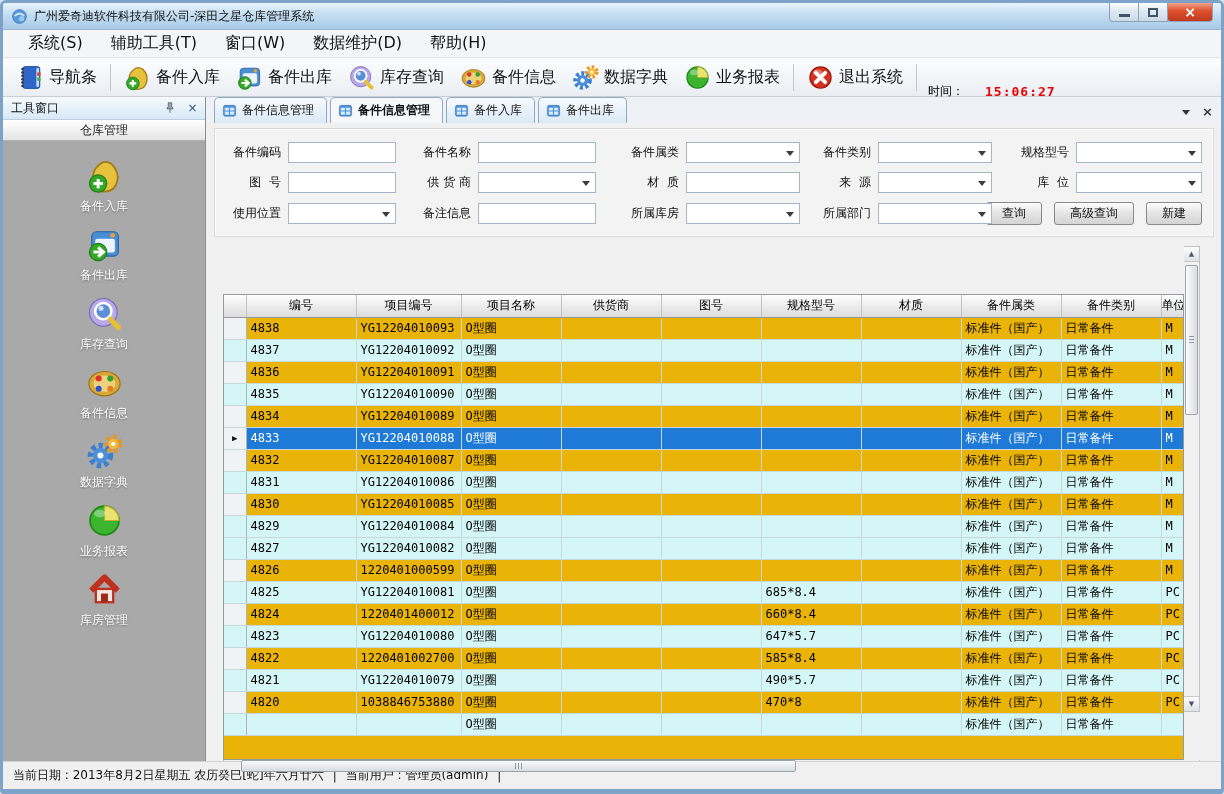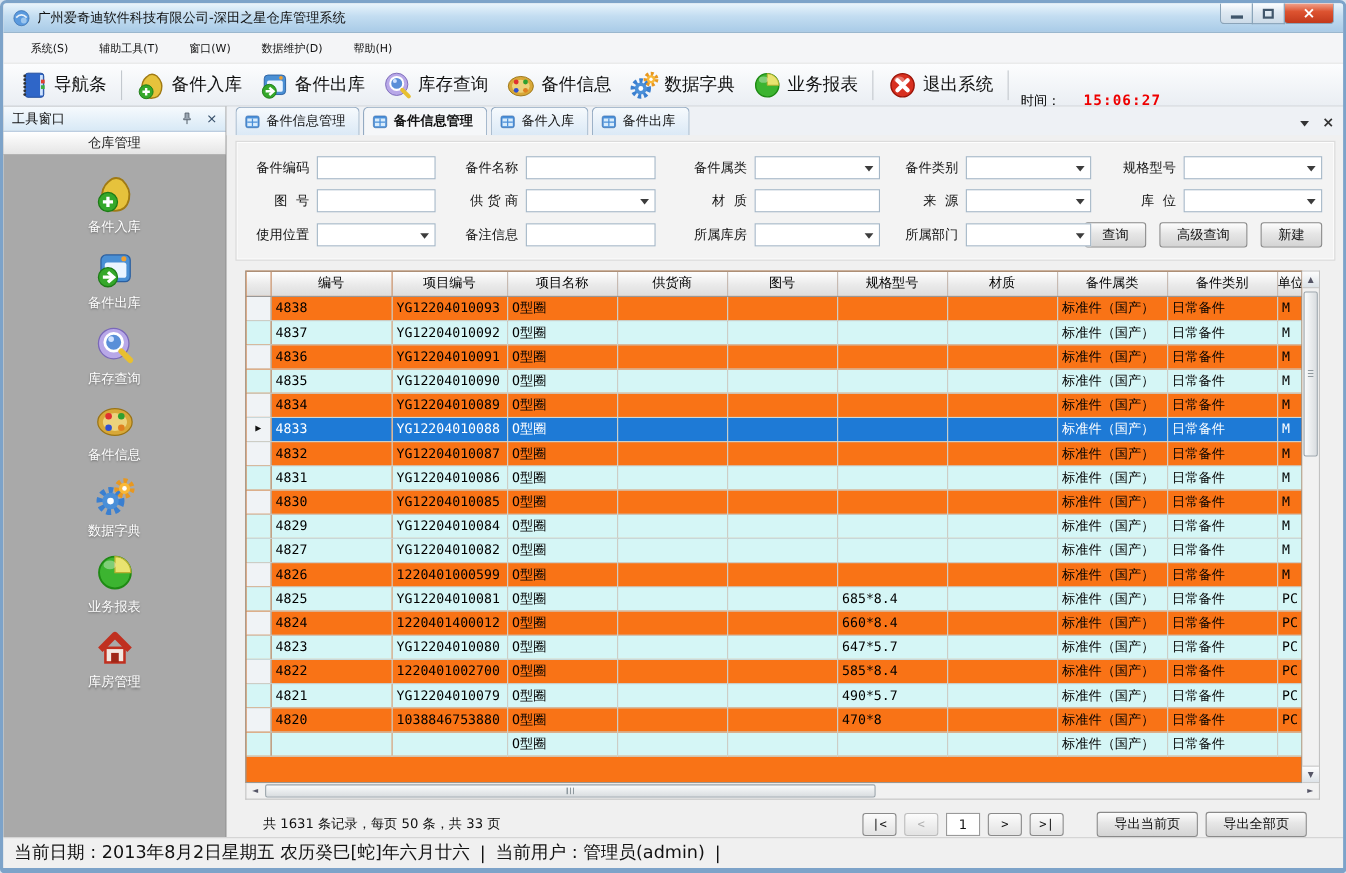--- a/index.html
+++ b/index.html
@@ -21,21 +21,21 @@
   .win-btn.min { border-radius:0 0 0 4px; }
   .min-glyph { width:11px; height:3px; background:#40566b; margin-top:6px; }
   .max-glyph { width:10px; height:9px; border:2px solid #40566b; }
   .win-btn.close { width:46px; border-radius:0 0 4px 4px;
                    background:linear-gradient(#f2a38c,#dd5330 42%,#c2391c);
                    color:#fff; font-weight:bold; font-size:14px; }
 
   
   .menubar { height:28px; flex:0 0 28px; background:#f4f5f7; border-bottom:1px solid #e3e3e3;
              display:flex; align-items:center; padding-left:14px; gap:6px; }
-  .menu-item { padding:18px 11px; font-size:10px; color:#111; cursor:default; }
+  .menu-item { padding:18px 11px; font-size:16px; color:#111; cursor:default; }
 
   
   .toolbar { height:39px; flex:0 0 39px; background:linear-gradient(#fcfdfe,#eaeef3);
              border-bottom:1px solid #c9ced4; display:flex; align-items:center; padding:0 6px; }
   #toolbar-items { display:flex; align-items:center; }
   .tool-btn { display:flex; align-items:center; gap:5px; padding:3px 8px; font-size:16px; color:#111;
               border-radius:3px; cursor:default; }
   .tool-icon { width:27px; height:27px; flex:0 0 27px; }
   .tool-sep { width:1px; height:27px; background:#c3c8ce; margin:0 5px; }
   .time { display:flex; align-items:center; gap:21px; font-size:12px; padding-left:6px;margin-top:28px; }
@@ -90,21 +90,21 @@
   .dd-arrow { position:absolute; right:5px; top:8px; width:0; height:0;
               border-left:4px solid transparent; border-right:4px solid transparent;
               border-top:5px solid #3c3c3c; }
   .filter-buttons { grid-column:9 / 11; display:flex; justify-content:flex-end; gap:12px; }
   .btn { height:23px; padding:0 15px; font-size:12px; color:#111;
          background:linear-gradient(#fdfdfd,#e6e6e6 45%,#d4d4d4); border:1px solid #8a8a8a;
          border-radius:3px; cursor:default; white-space:nowrap; }
 
   
   .grid-area { margin:7px 0 0 17px; display:flex; }
-  .table-clip { width:961px; height:466px; overflow:hidden; border:1px solid #8e9ca0; background:#f97316; }
+  .table-clip { width:961px; height:466px; overflow:hidden; border:1px solid #8e9ca0; background:#eab308;margin-top:48px; }
   table { border-collapse:collapse; table-layout:fixed; width:961px; font-size:12px;
           font-family:"DejaVu Sans Mono","Liberation Mono",monospace; }
   th { height:22px; background:linear-gradient(#ffffff,#eaeaea 55%,#dddddd);
        border-right:1px solid #c2c2c2; border-bottom:1px solid #989898; font-weight:normal;
        text-align:center; overflow:hidden; white-space:nowrap; font-size:12px; }
   td { height:22px; border-right:1px solid #c8d7d9; border-bottom:1px solid #c8d7d9; padding:0 4px;
        overflow:hidden; white-space:nowrap; color:#000; }
   tr.alt td { background:#d5f6f6; }
   tr.selected td { background:#1e7ad6; color:#fff; }
   td.selcol, tr.selected td.selcol { background:#f0f3f6; color:#111; border-right:1px solid #a9b6b8;
@@ -136,21 +136,21 @@
   .pg-btn { width:31px; height:21px; border:1px solid #8a8a8a; border-radius:3px;
             background:linear-gradient(#fcfcfc,#e2e2e2); display:flex; align-items:center;
             justify-content:center; font-size:11px; font-family:"DejaVu Sans Mono",monospace; }
   .pg-btn.disabled { color:#b0b0b0; border-color:#bcbcbc; }
   .pg-page { width:31px; height:21px; background:#fff; border:1px solid #9a9a9a; display:flex;
              align-items:center; justify-content:center; }
   .export-gap { width:16px; }
 
   
   .statusbar { height:28px; flex:0 0 28px; background:#f0f0f0; border-top:1px solid #d2d2d2;
-               display:flex; align-items:center; padding:0 10px; font-size:16px; color:#111; gap:9px; }
+               display:flex; align-items:center; padding:0 10px; font-size:12px; color:#111; gap:9px; }
 </style>
 </head>
 <body>
 
 <div class="window">
 
   <div class="titlebar">
     <span class="app-icon16" id="app-icon"><svg viewBox="0 0 32 32" width="100%" height="100%">
           <circle cx="16" cy="16" r="13" fill="#5a9ade" stroke="#2a5fa0"></circle>
           <path d="M7 15q9-9 18 0" stroke="#fff" fill="none" stroke-width="3" opacity="0.85"></path>

